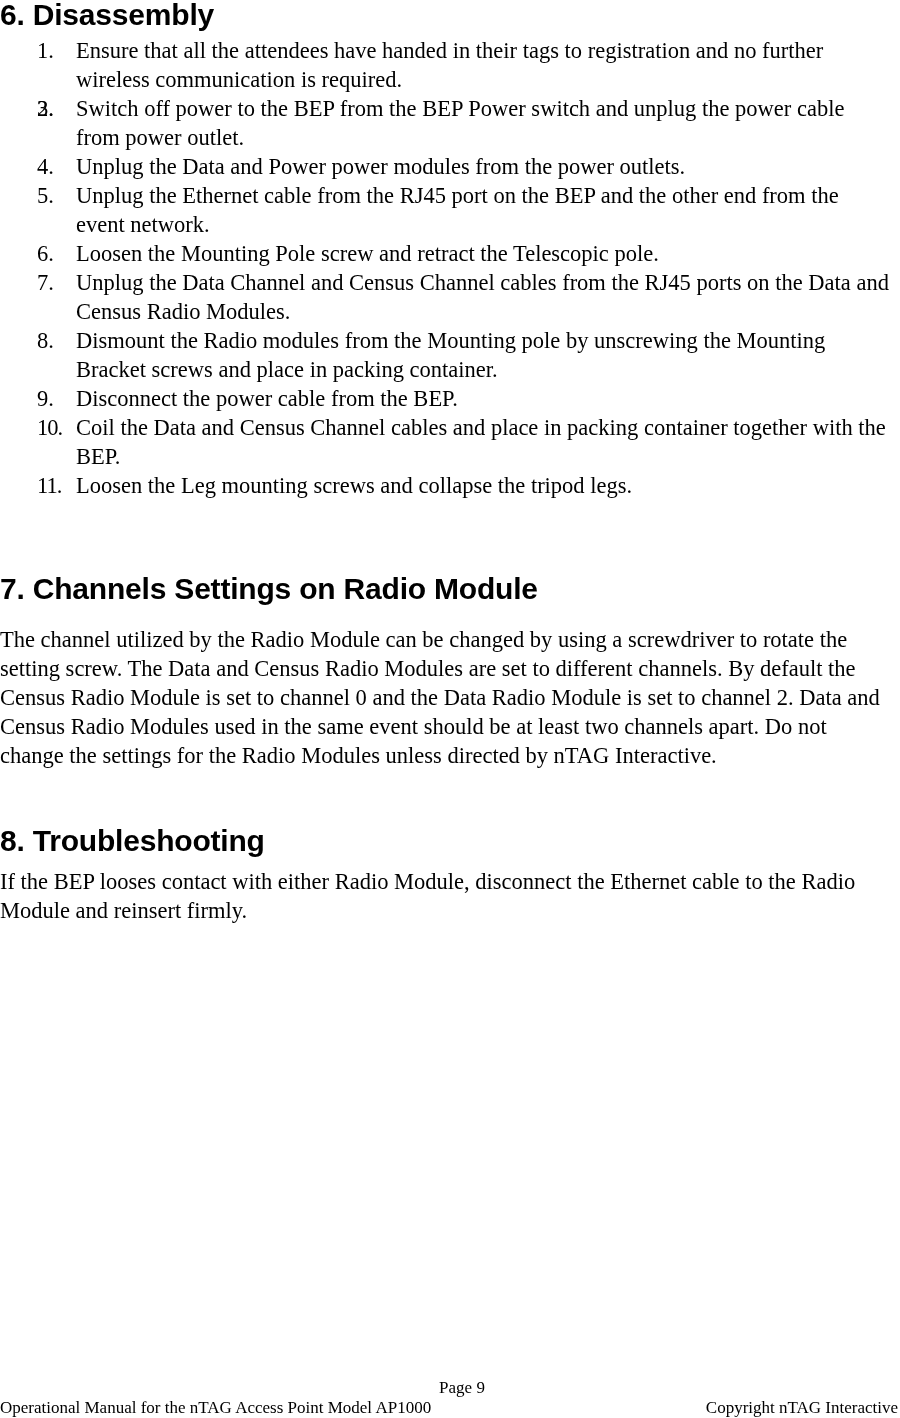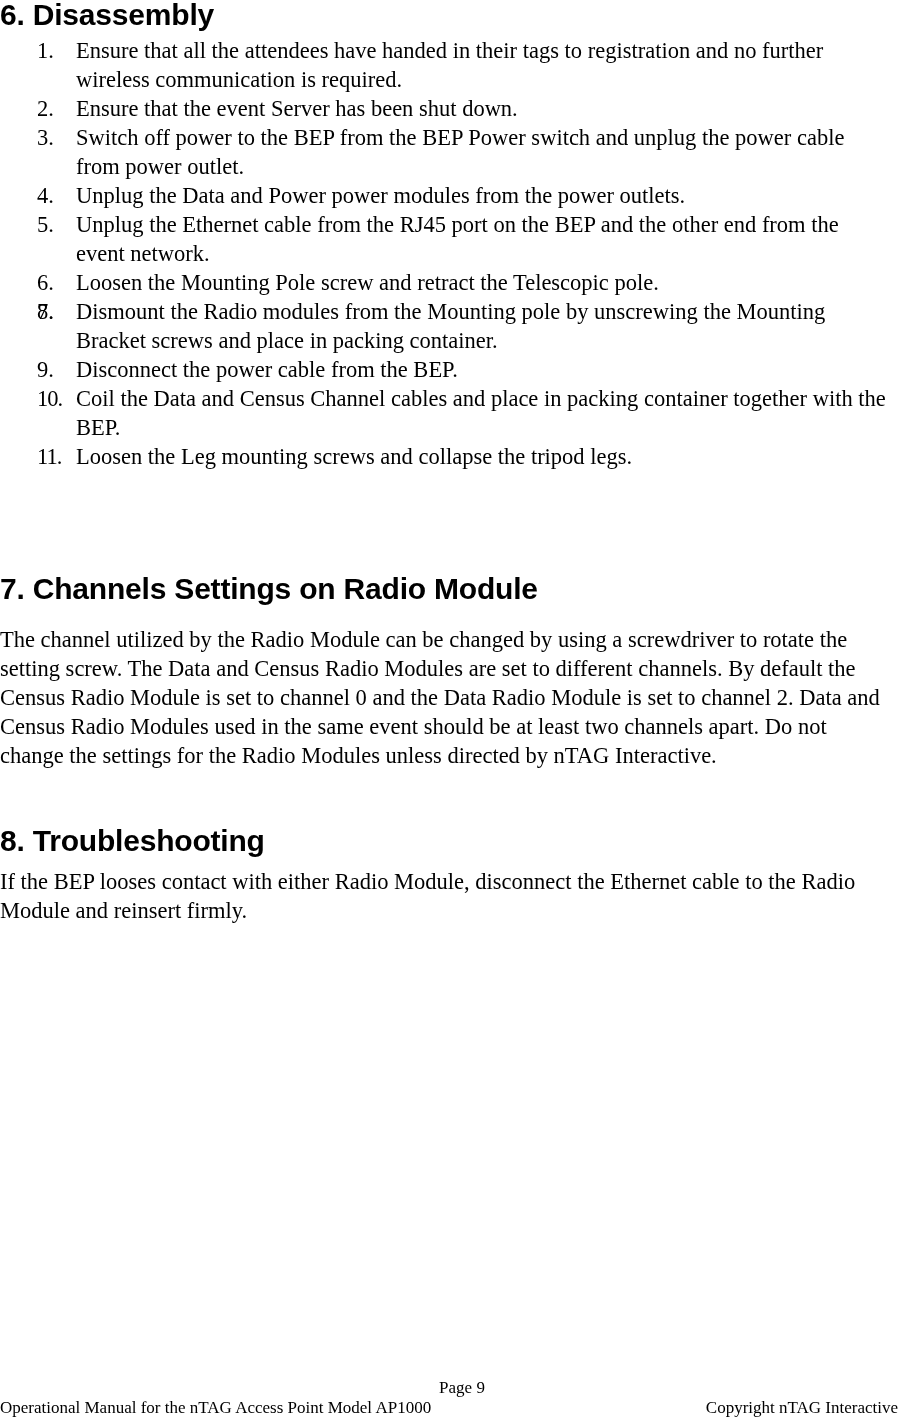--- a/index.html
+++ b/index.html
@@ -24,26 +24,26 @@
   .footer-left { position: absolute; top: 1398px; left: 0; font-family: "Liberation Serif", serif; font-size: 17px; }
   .footer-right { position: absolute; top: 1398px; right: 2px; font-family: "Liberation Serif", serif; font-size: 17px; text-align: center; }
 </style>
 </head>
 <body>
 
 <h1 class="h" style="top:0px;">6. Disassembly</h1>
 
 <ol class="steps serif">
   <li><span class="num">1.</span><span>Ensure that all the attendees have handed in their tags to registration and no further wireless communication is required.</span></li>
-  <li><span class="num">2.</span><span>Ensure that the event Server has been shut down.</span></li>
+  <li><span class="num">2.</span></li>
   <li><span class="num">3.</span><span>Switch off power to the BEP from the BEP Power switch and unplug the power cable from power outlet.</span></li>
   <li><span class="num">4.</span><span>Unplug the Data and Power power modules from the power outlets.</span></li>
   <li><span class="num">5.</span><span>Unplug the Ethernet cable from the RJ45 port on the BEP and the other end from the event network.</span></li>
   <li><span class="num">6.</span><span>Loosen the Mounting Pole screw and retract the Telescopic pole.</span></li>
-  <li><span class="num">7.</span></li>
+  <li><span class="num">7.</span><span>Unplug the Data Channel and Census Channel cables from the RJ45 ports on the Data and Census Radio Modules.</span></li>
   <li><span class="num">8.</span><span>Dismount the Radio modules from the Mounting pole by unscrewing the Mounting Bracket screws and place in packing container.</span></li>
   <li><span class="num">9.</span><span>Disconnect the power cable from the BEP.</span></li>
   <li><span class="num two">10.</span><span>Coil the Data and Census Channel cables and place in packing container together with the BEP.</span></li>
   <li><span class="num two">11.</span><span>Loosen the Leg mounting screws and collapse the tripod legs.</span></li>
 </ol>
 
 <h1 class="h" style="top:574px;">7. Channels Settings on Radio Module</h1>
 <p class="para serif" style="top:625px;">The channel utilized by the Radio Module can be changed by using a screwdriver to rotate the setting screw. The Data and Census Radio Modules are set to different channels. By default the Census Radio Module is set to channel 0 and the Data Radio Module is set to channel 2. Data and Census Radio Modules used in the same event should be at least two channels apart. Do not change the settings for the Radio Modules unless directed by nTAG Interactive.</p>
 
 <h1 class="h" style="top:826px;">8. Troubleshooting</h1>

